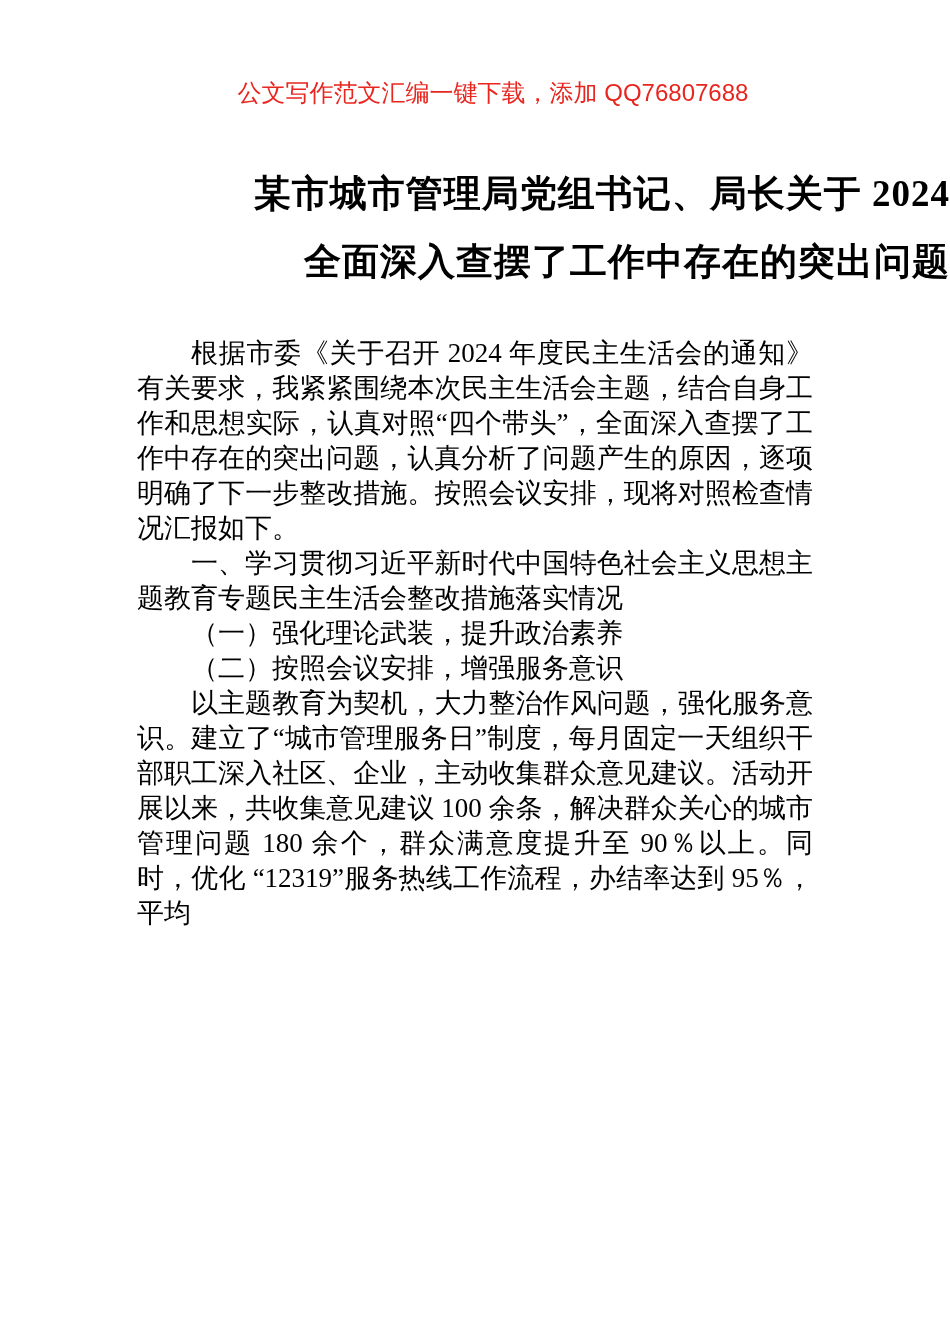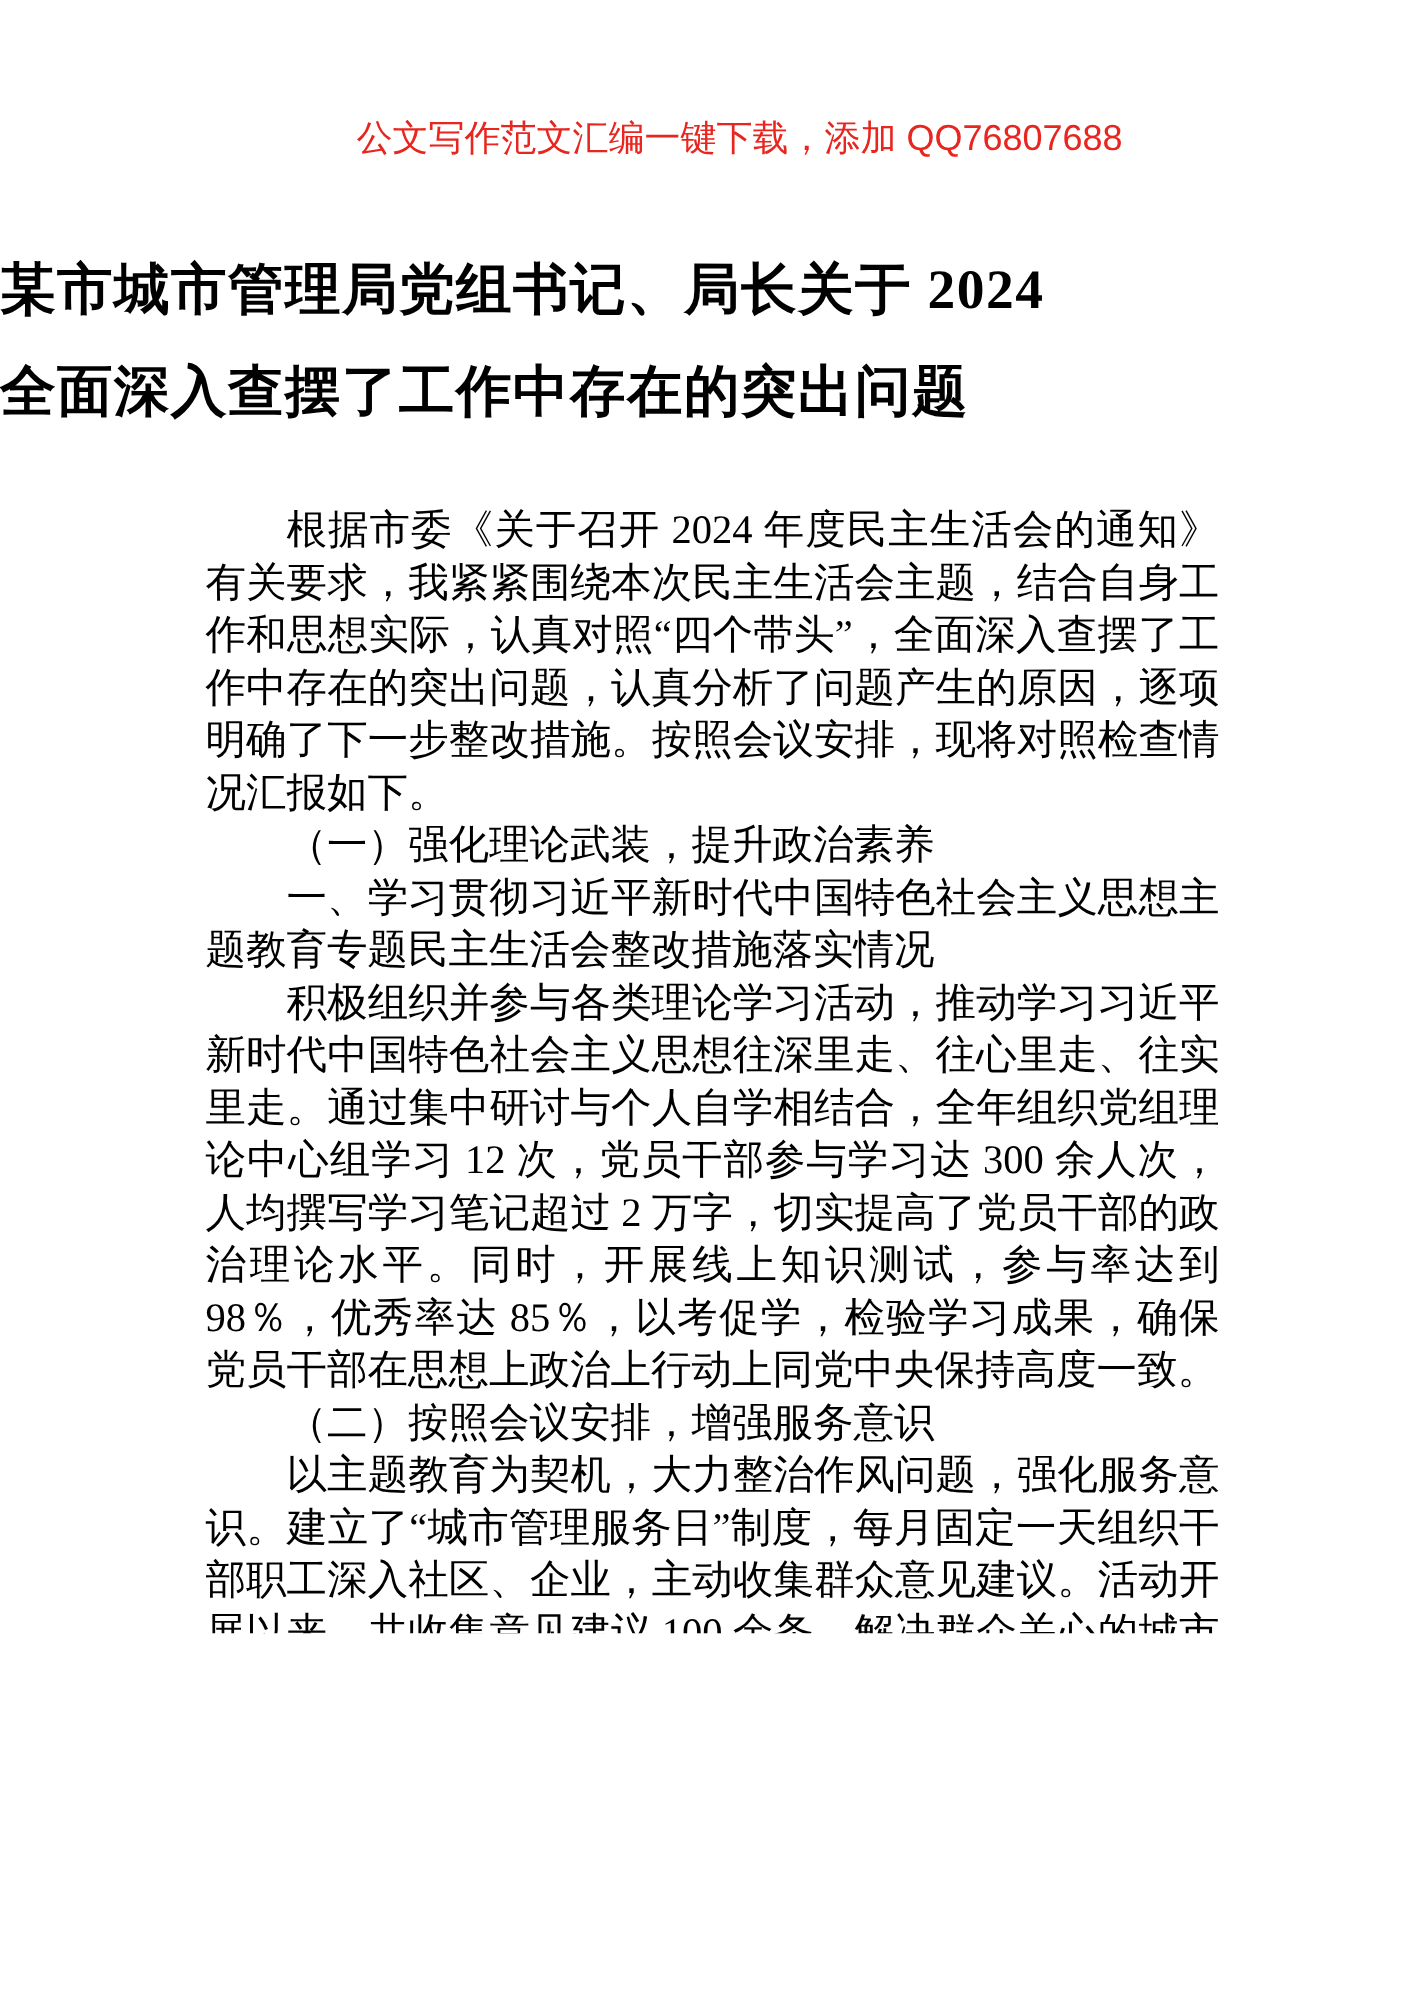--- a/index.html
+++ b/index.html
@@ -29,21 +29,21 @@
     font-size: 24px;
     line-height: 26px;
     color: #e8251e;
     white-space: nowrap;
   }
   .doc-title {
     position: absolute;
     top: 160px;
     left: 0;
     width: 100%;
-    text-align: left;
+    text-align: right;
     font-size: 37px;
     font-weight: bold;
     line-height: 68px;
     letter-spacing: 1px;
   }
   .doc-body {
     position: absolute;
     top: 336px;
     left: 137px;
     width: 676px;
@@ -74,22 +74,21 @@
 
   <div class="banner">公文写作范文汇编一键下载，添加 QQ76807688</div>
 
   <div class="doc-title">
     <div>某市城市管理局党组书记、局长关于 2024</div>
     <div>全面深入查摆了工作中存在的突出问题</div>
   </div>
 
   <div class="doc-body">
     <p>根据市委《关于召开 2024 年度民主生活会的通知》有关要求，我紧紧围绕本次民主生活会主题，结合自身工作和思想实际，认真对照“四个带头”，全面深入查摆了工作中存在的突出问题，认真分析了问题产生的原因，逐项明确了下一步整改措施。按照会议安排，现将对照检查情况汇报如下。</p>
+    <p>一、学习贯彻习近平新时代中国特色社会主义思想主题教育专题民主生活会整改措施落实情况</p>
     <p>（一）强化理论武装，提升政治素养</p>
-    <p>一、学习贯彻习近平新时代中国特色社会主义思想主题教育专题民主生活会整改措施落实情况</p>
-    <p>积极组织并参与各类理论学习活动，推动学习习近平新时代中国特色社会主义思想往深里走、往心里走、往实里走。通过集中研讨与个人自学相结合，全年组织党组理论中心组学习 12 次，党员干部参与学习达 300 余人次，人均撰写学习笔记超过 2 万字，切实提高了党员干部的政治理论水平。同时，开展线上知识测试，参与率达到 98％，优秀率达 85％，以考促学，检验学习成果，确保党员干部在思想上政治上行动上同党中央保持高度一致。</p>
     <p>（二）按照会议安排，增强服务意识</p>
     <p>以主题教育为契机，大力整治作风问题，强化服务意识。建立了“城市管理服务日”制度，每月固定一天组织干部职工深入社区、企业，主动收集群众意见建议。活动开展以来，共收集意见建议 100 余条，解决群众关心的城市管理问题 180 余个，群众满意度提升至 90％以上。同时，优化 “12319”服务热线工作流程，办结率达到 95％，平均</p>
   </div>
 
   <div class="page-number">1</div>
 
 </div>
 
 </body></html>

